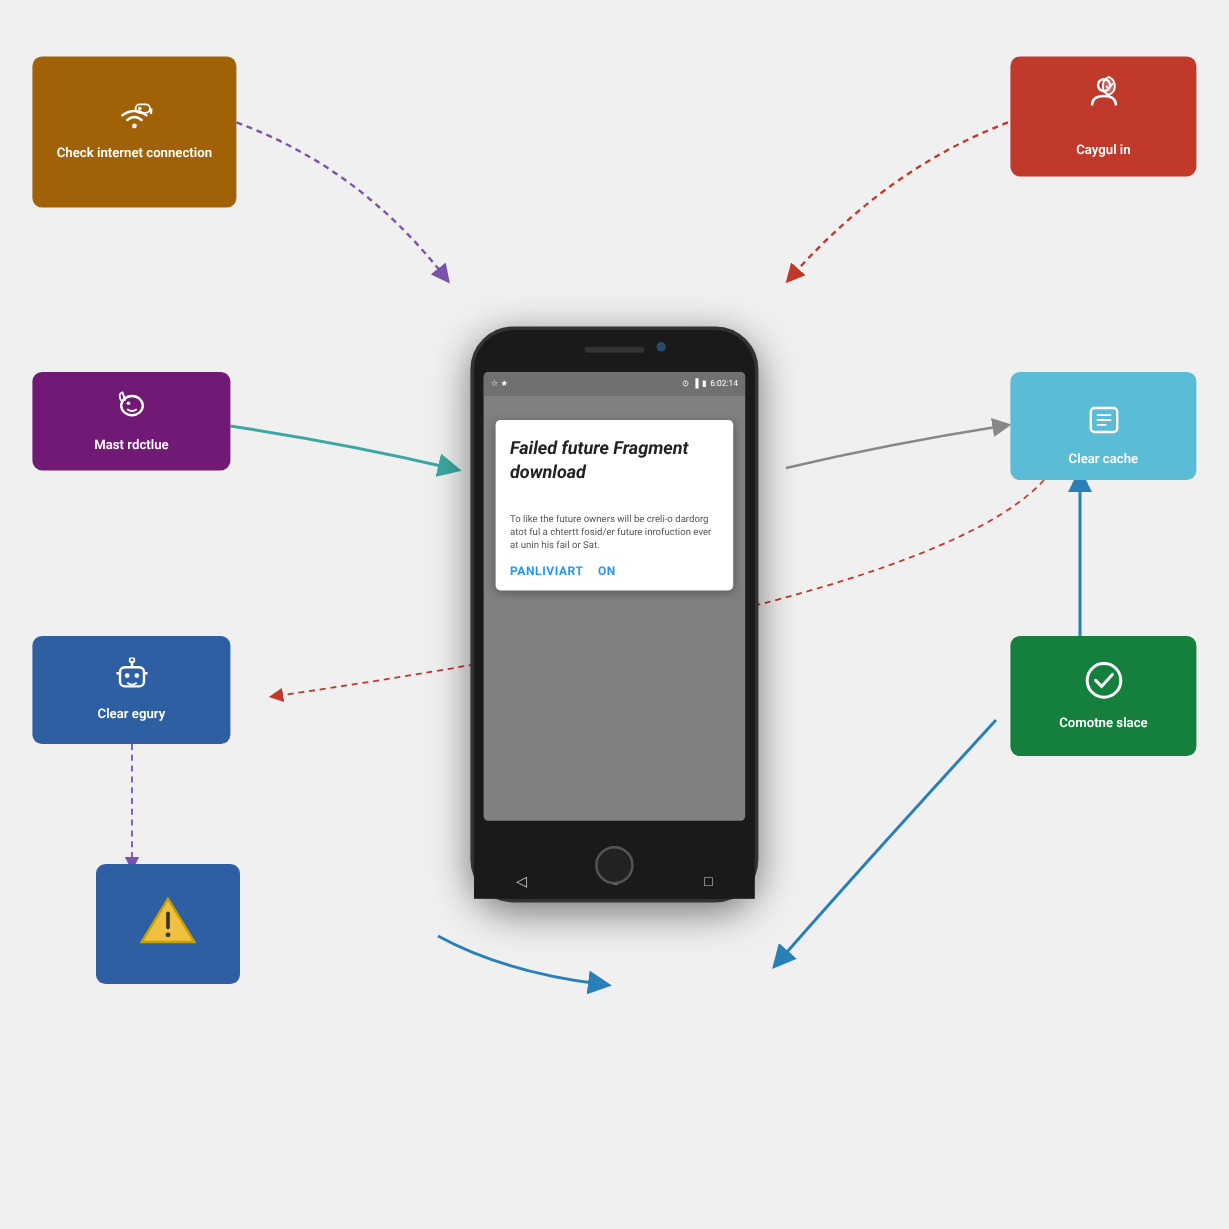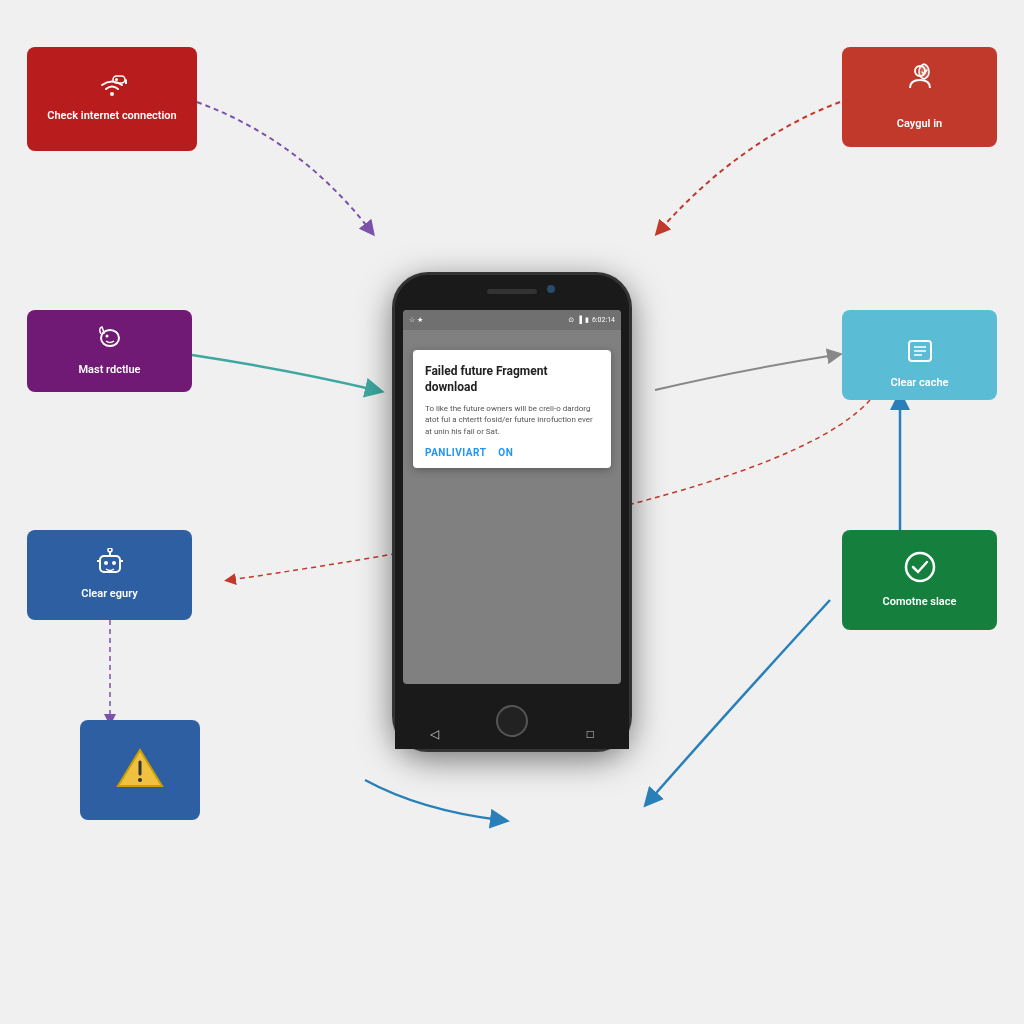--- a/index.html
+++ b/index.html
@@ -86,25 +86,26 @@
       top: 40px;
       left: 10px;
       right: 10px;
       background: #fff;
       border-radius: 4px;
       padding: 14px 12px 10px;
       box-shadow: 0 2px 8px rgba(0,0,0,0.3);
     }
 
     .dialog-title {
-      font-size: 12px;
+      font-size: 15px;
       font-weight: bold;
       color: #212121;
-      margin-bottom: 8px;
+      margin-bottom: 24px;
       line-height: 1.3;
+      font-style: italic;
     }
 
     .dialog-body {
       font-size: 8px;
       color: #555;
       line-height: 1.4;
       margin-bottom: 10px;
     }
 
     .dialog-buttons {
@@ -182,25 +183,25 @@
       position: absolute;
       top: 0;
       left: 0;
       width: 1024px;
       height: 1024px;
       pointer-events: none;
     }
 
     
     .ann-internet {
-      background: #b91c1c;
+      background: #a16207;
       top: 47px;
       left: 27px;
       width: 170px;
-      height: 104px;
+      height: 126px;
     }
 
     
     .ann-reroute {
       background: #701a75;
       top: 310px;
       left: 27px;
       width: 165px;
       height: 82px;
     }

